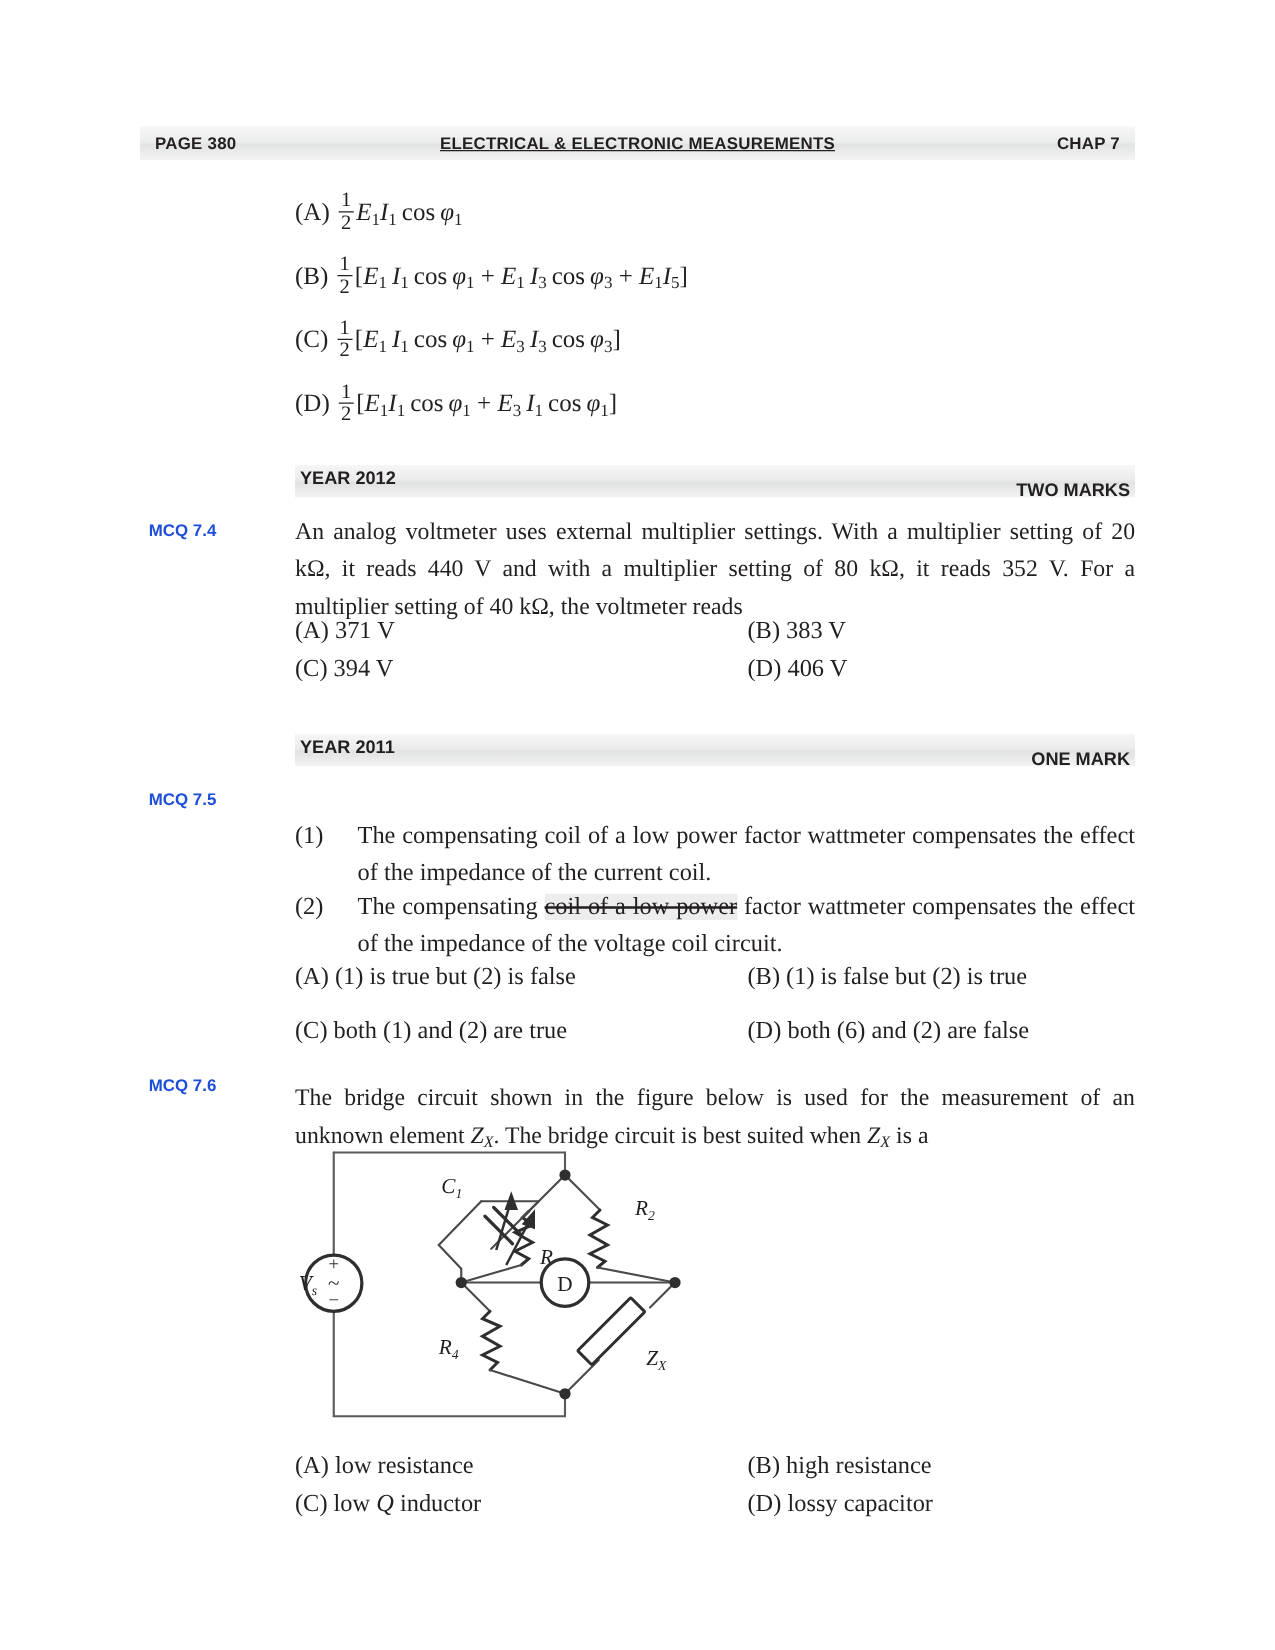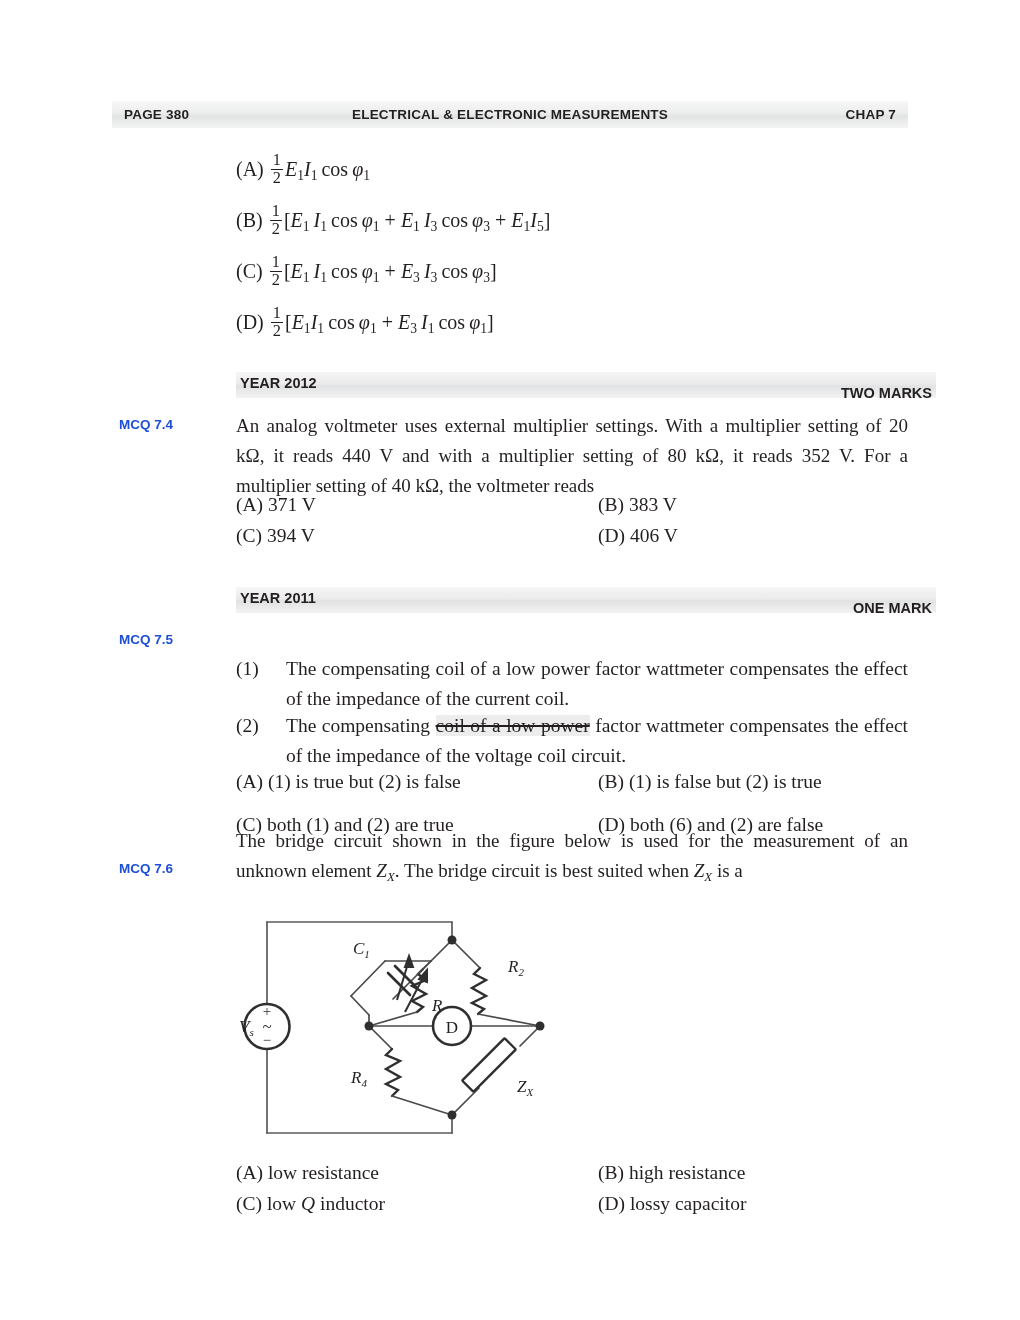--- a/index.html
+++ b/index.html
@@ -15,29 +15,29 @@
 
   
   .runhead{
     position:absolute;left:112px;top:101px;width:796px;height:27px;
     background:linear-gradient(to bottom,#f7f7f7 0%,#eceded 45%,#e2e3e4 55%,#f4f4f4 100%);
     display:flex;align-items:center;
     font-family:"Liberation Sans", sans-serif;
     font-weight:bold;font-size:13.5px;letter-spacing:.2px;color:#231f20;
   }
   .runhead .rh-left{position:absolute;left:12px;}
-  .runhead .rh-mid{position:absolute;left:0;right:0;text-align:center;}
+  .runhead .rh-mid{position:absolute;left:0;right:0;text-align:center;text-decoration:underline;}
   .runhead .rh-right{position:absolute;right:12px;}
 
   
   .yearbar{
     position:absolute;left:236px;width:672px;height:26px;
     background:linear-gradient(to bottom,#f6f6f6 0%,#ebebec 45%,#e1e2e3 55%,#f3f3f3 100%);
     font-family:"Liberation Sans", sans-serif;
-    font-weight:bold;font-size:14.5px;color:#231f20;padding-left:28px;
+    font-weight:bold;font-size:14.5px;color:#231f20;
   }
   .yearbar .yb-left{position:absolute;left:4px;top:3px;}
   .yearbar .yb-right{position:absolute;right:4px;top:13px;}
 
   
   .mcqlabel{
     position:absolute;left:119px;
     font-family:"Liberation Sans", sans-serif;
     font-weight:bold;font-size:13.5px;color:#1d4ed8;
   }
@@ -160,21 +160,21 @@
     <span class="c2"><span>(B)</span>&nbsp;<span>(1) is false but (2) is true</span></span>
   </div>
 
   <div class="optrow" style="top:811px;">
     <span class="c1"><span>(C)</span>&nbsp;<span>both (1) and (2) are true</span></span>
     <span class="c2"><span>(D)</span>&nbsp;<span>both (6) and (2) are false</span></span>
   </div>
 
   <div class="mcqlabel" style="top:861px;">MCQ 7.6</div>
 
-  <div class="body" style="top:826px;">
+  <div class="body" style="top:864px;">
     <span>The bridge circuit shown in the figure below is used for the measurement of an unknown element </span><i class="v">Z</i><span class="sub">X</span><span>. The bridge circuit is best suited when </span><i class="v">Z</i><span class="sub">X</span><span> is a</span>
   </div>
 
   <div class="circuit">
     <svg width="360" height="245" viewBox="0 0 360 245">
       <g fill="none" stroke="#5a5a5a" stroke-width="1.7" stroke-linecap="round">
 
         <path d="M42,14 L227,14"></path>
         <path d="M42,14 L42,96"></path>
         <path d="M42,141 L42,225"></path>

